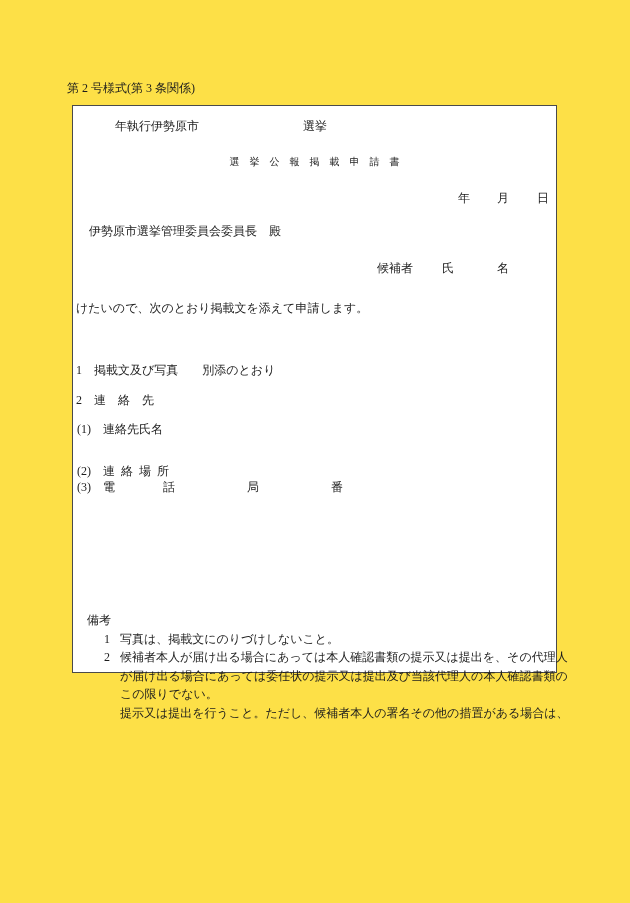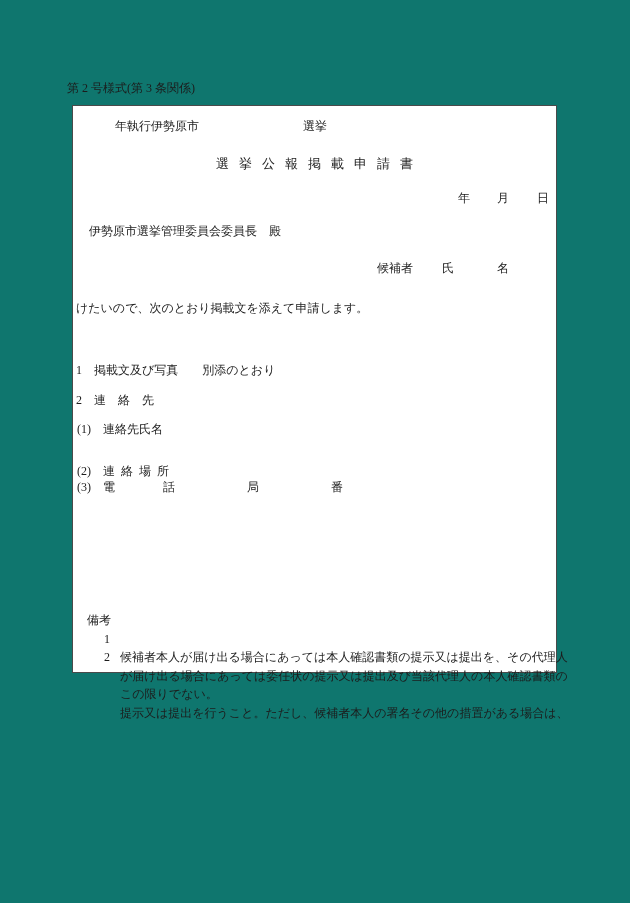--- a/index.html
+++ b/index.html
@@ -6,21 +6,21 @@
   html, body { width: 630px; height: 903px; }
   body {
     background: #ffffff;
     font-family: "Liberation Serif", "DejaVu Serif", serif;
     color: #1c1c1c;
   }
   .page {
     position: relative;
     width: 630px;
     height: 903px;
-    background: #0f766e;
+    background: #fde047;
     overflow: hidden;
   }
   .txt { white-space: pre; font-size: 12px; line-height: 14px; }
 
   .form-number {
     position: absolute;
     left: 67px;
     top: 81px;
   }
 
@@ -36,21 +36,21 @@
   .abs { position: absolute; }
 
   .exec-line { left: 42px; top: 13px; display: flex; }
   .exec-city { }
   .exec-election { margin-left: 104px; }
 
   .form-title {
     left: 0; top: 49px;
     width: 100%;
     text-align: center;
-    font-size: 13px;
+    font-size: 10px;
     letter-spacing: 10px;
     padding-left: 10px;
     white-space: pre;
   }
 
   .date-line { left: 385px; top: 85px; display: flex; }
   .date-month { margin-left: 27px; }
   .date-day { margin-left: 28px; }
 
   .addressee-line { left: 16px; top: 118px; }
@@ -121,20 +121,23 @@
     <div class="abs item-s2 txt">(2)　連 絡 場 所</div>
     <div class="abs item-s3 txt">(3)　電　　　　話　　　　　　局　　　　　　番</div>
 
   </div>
 
   <div class="notes">
     <div>備考</div>
 
     <div class="note-row">
       <span class="note-num">1</span>
+      <div class="note-text">
+        <div>写真は、掲載文にのりづけしないこと。</div>
+      </div>
     </div>
 
     <div class="note-row">
       <span class="note-num">2</span>
       <div class="note-text">
         <div>候補者本人が届け出る場合にあっては本人確認書類の提示又は提出を、その代理人</div>
         <div>が届け出る場合にあっては委任状の提示又は提出及び当該代理人の本人確認書類の</div>
         <div>この限りでない。</div>
         <div>提示又は提出を行うこと。ただし、候補者本人の署名その他の措置がある場合は、</div>
       </div>

